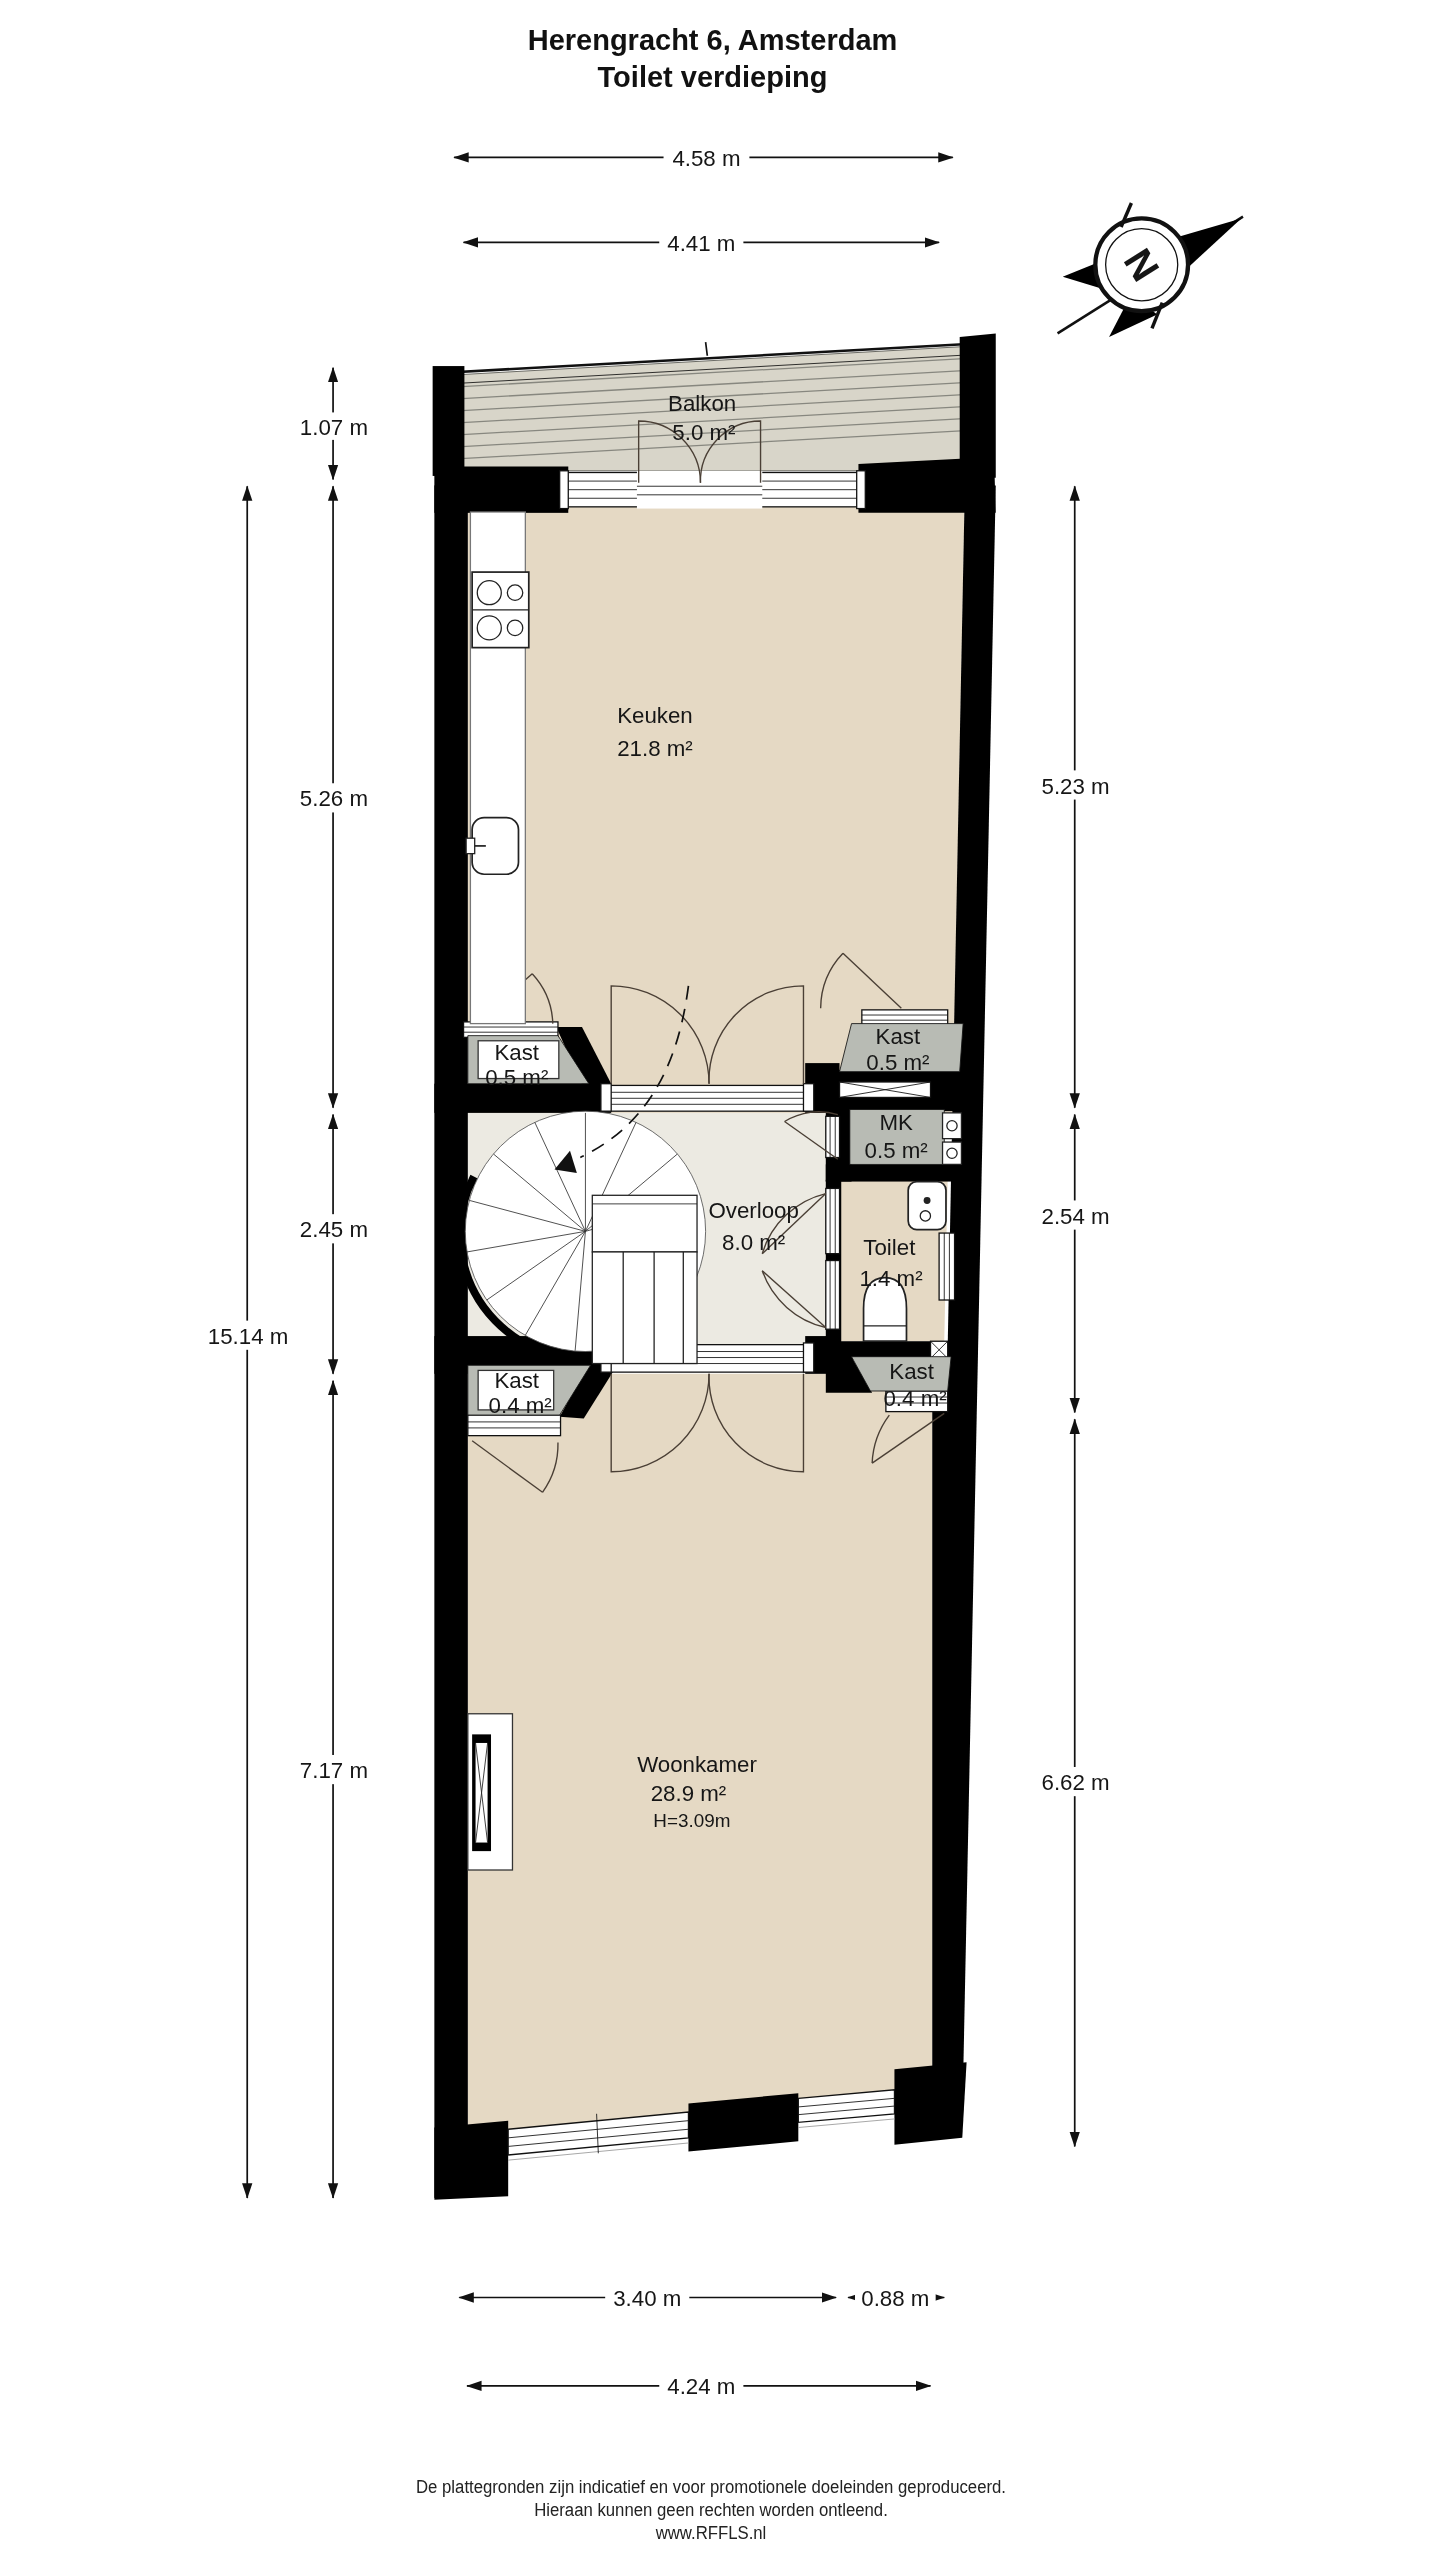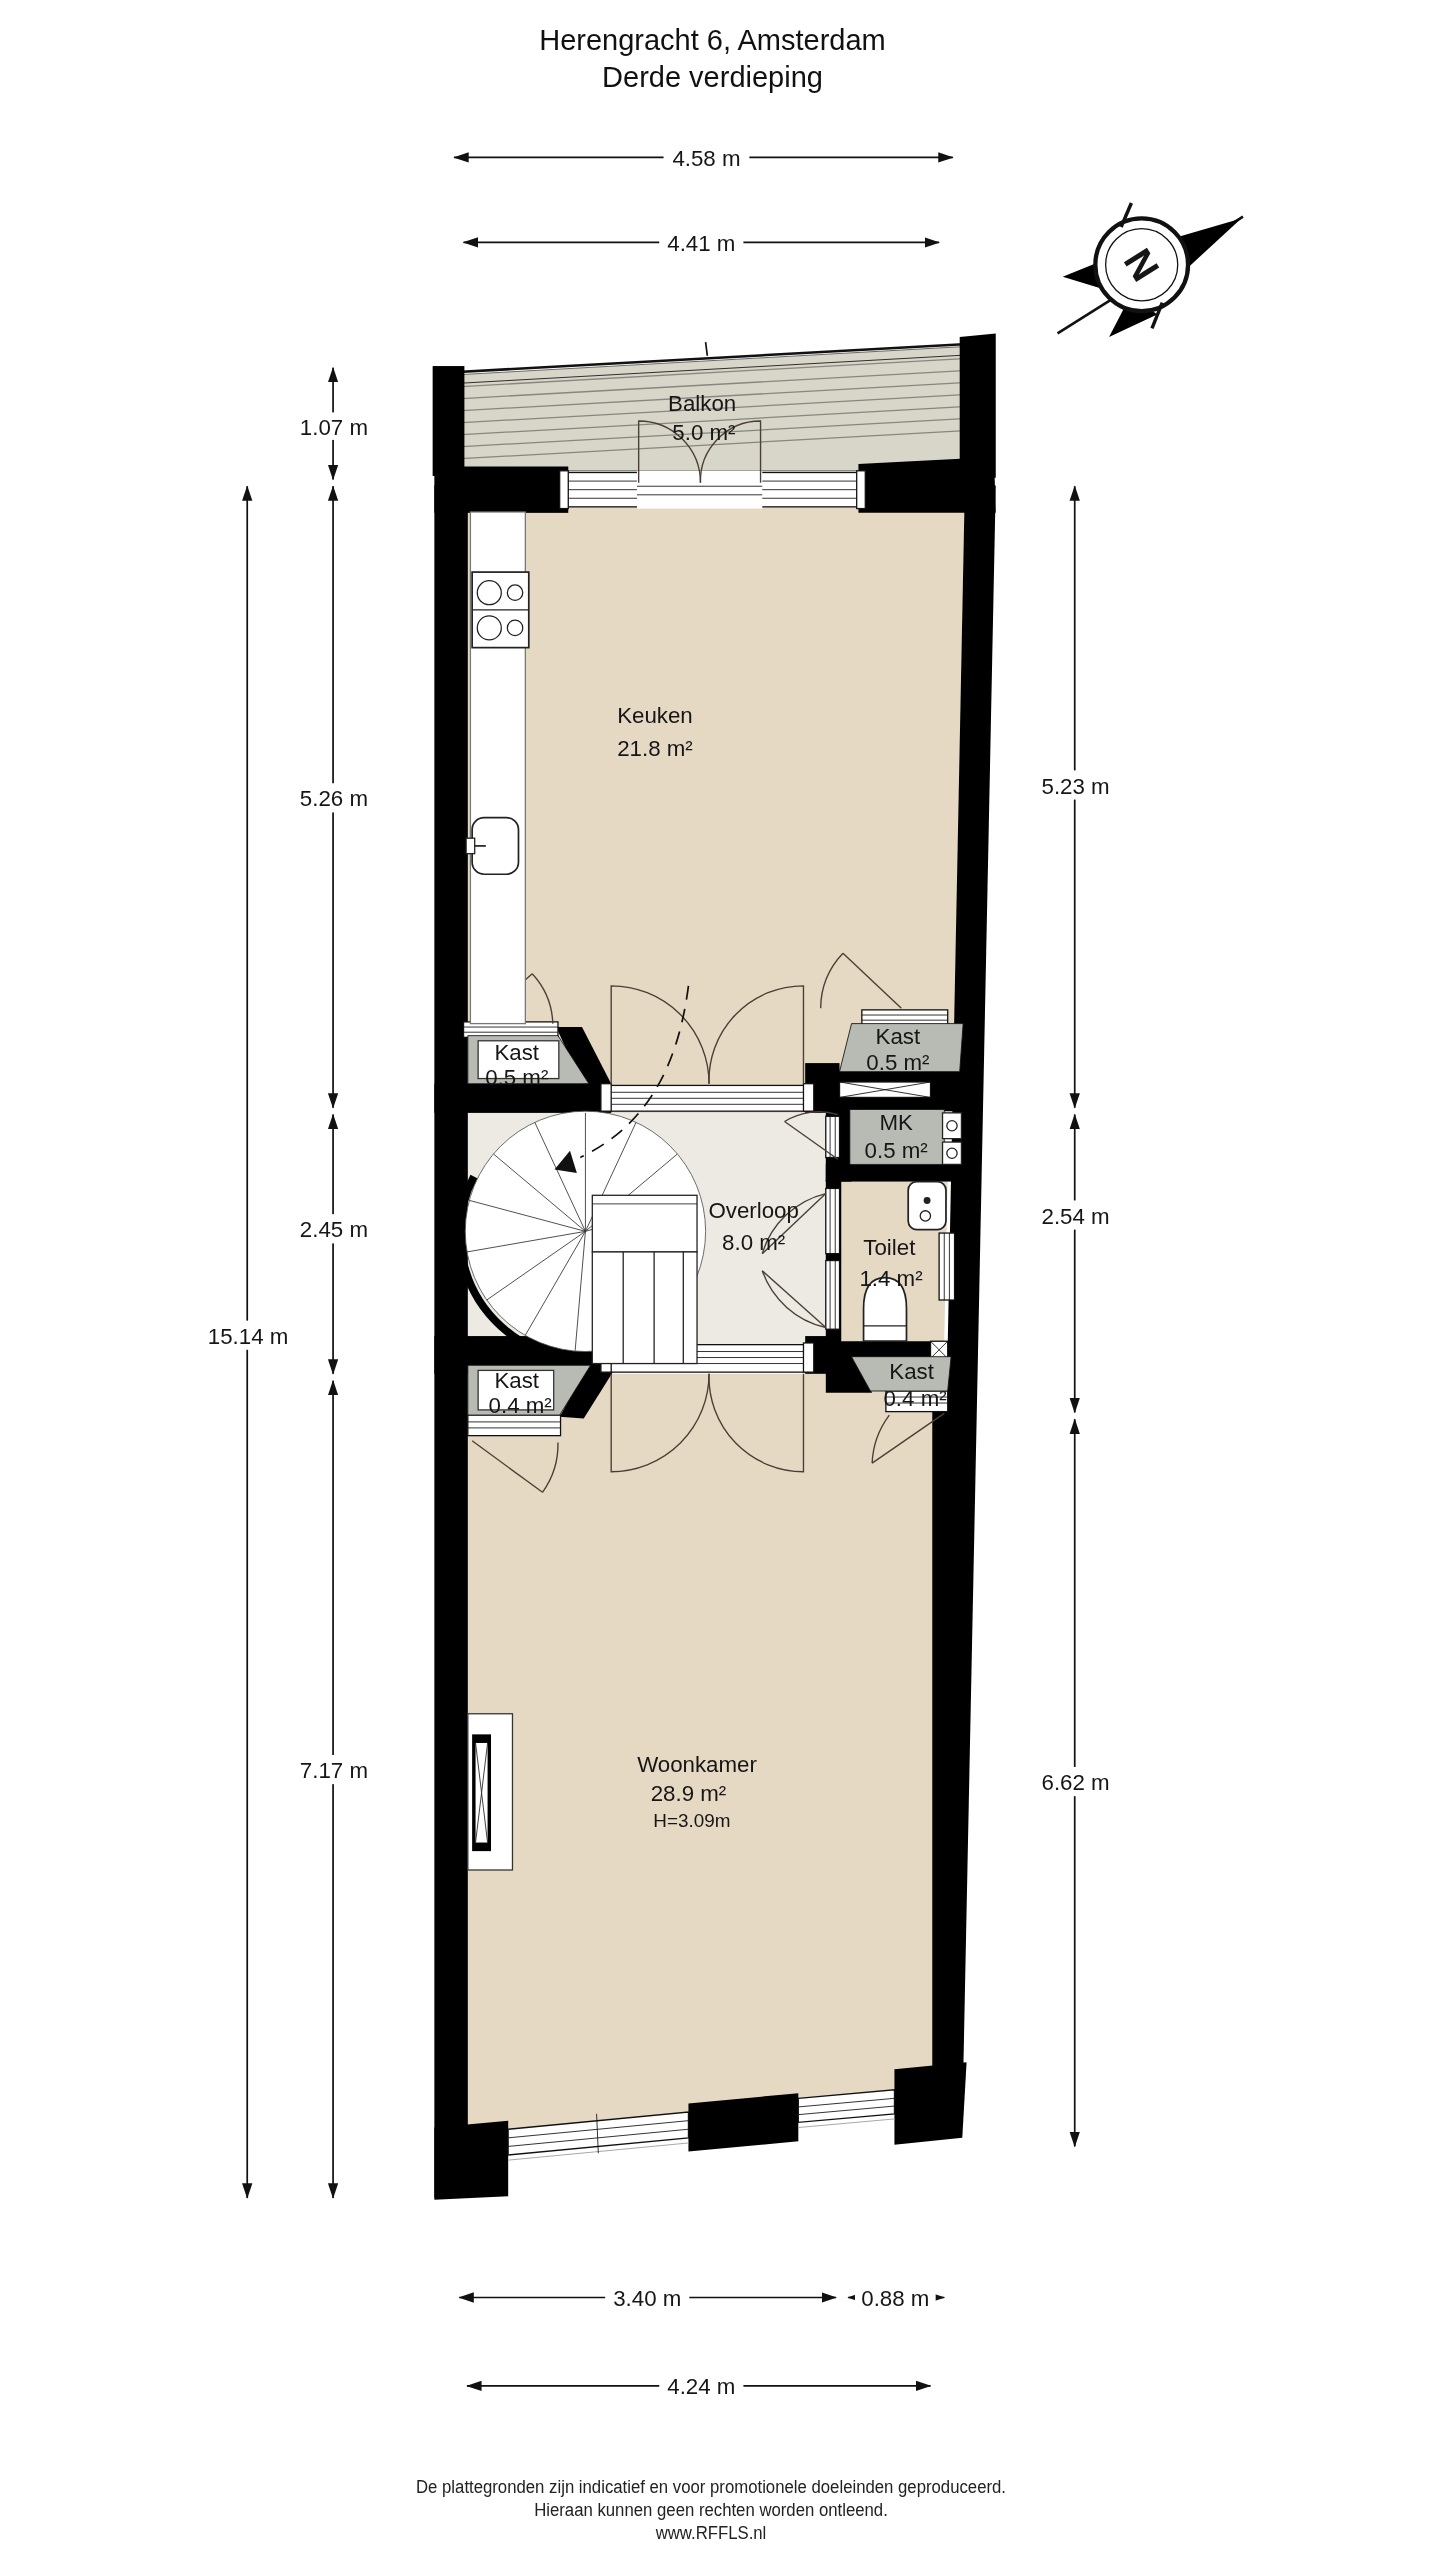--- a/index.html
+++ b/index.html
@@ -1,19 +1,19 @@
 <!DOCTYPE html>
 <html style="font-size:13.7px"><head>
 <meta charset="utf-8">
 <style>
   html,body{margin:0;padding:0;background:#ffffff;}
   .page{position:relative;width:1449px;height:2576px;background:#fff;overflow:hidden;
         font-family:"Liberation Sans", sans-serif;color:#141414;}
   .title{position:absolute;top:22px;left:0;width:1425px;text-align:center;
-         font-size:29px;font-weight:normal;line-height:37px;color:#111;}
+         font-size:29px;font-weight:bold;line-height:37px;color:#111;}
   .footer{position:absolute;top:2476px;left:0;width:1422px;text-align:center;
           font-size:18px;line-height:23px;color:#222;transform:scaleX(0.93);}
   svg{position:absolute;left:0;top:0;}
   svg text{font-family:"Liberation Sans", sans-serif;fill:#161616;}
   .lbl{font-size:26px;text-anchor:middle;}
   .lblsm{font-size:22px;text-anchor:middle;}
   .dim{font-size:26px;text-anchor:middle;}
   .north{font-size:46px;font-weight:bold;text-anchor:middle;}
   .wall{fill:#000;stroke:none;}
   .win{fill:#fff;stroke:#111;stroke-width:1.5;}
@@ -22,21 +22,21 @@
   .dimline{stroke:#111;stroke-width:2;fill:none;}
   .dimbg{fill:#fff;}
 </style>
 </head>
 <body>
 
 <div class="page">
 
   <div class="title">
     <div>Herengracht 6, Amsterdam</div>
-    <div>Derde verdieping</div>
+    <div>Toilet verdieping</div>
   </div>
 
   <svg width="1449" height="2576" viewBox="0 0 1688 3000">
     <defs>
       <marker id="arr" markerUnits="userSpaceOnUse" markerWidth="18" markerHeight="14" viewBox="0 0 18 14" refX="17" refY="7" orient="auto-start-reverse">
         <path d="M0,1 L18,7 L0,13 Z" fill="#111"></path>
       </marker>
     </defs>
 
     <g>

